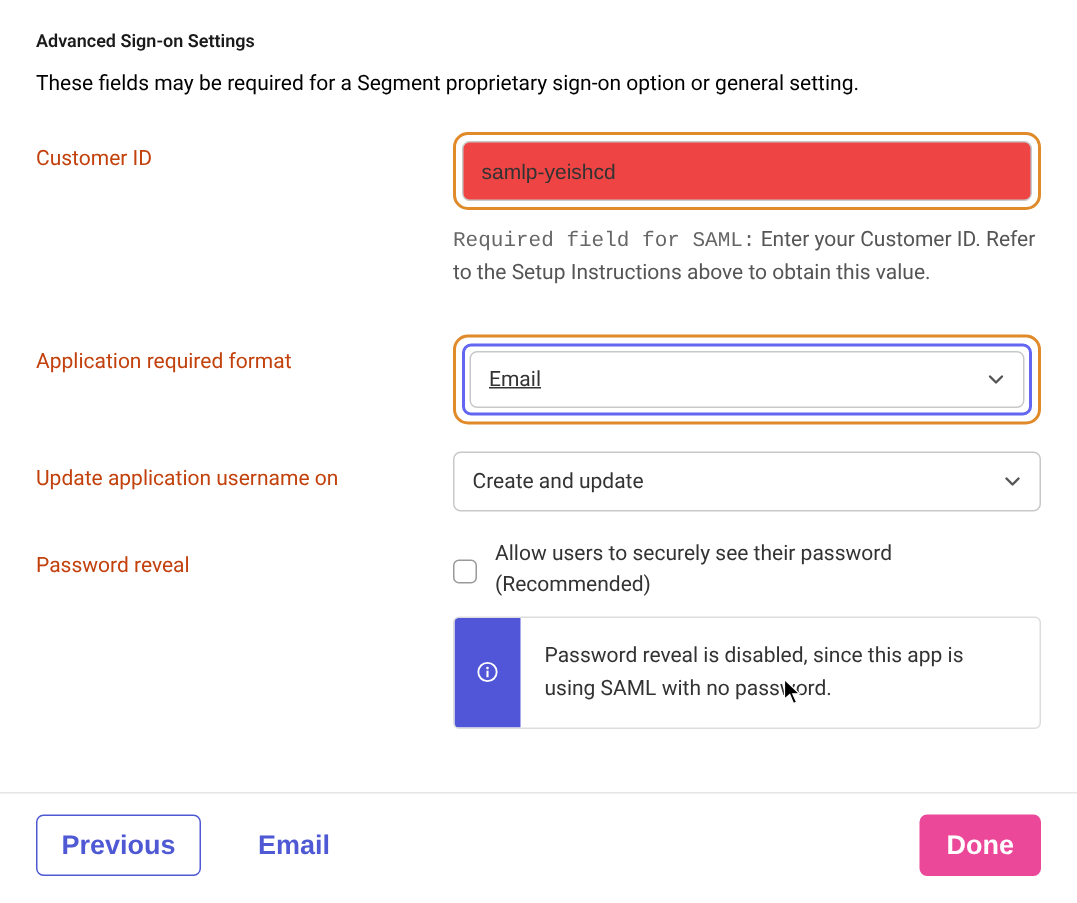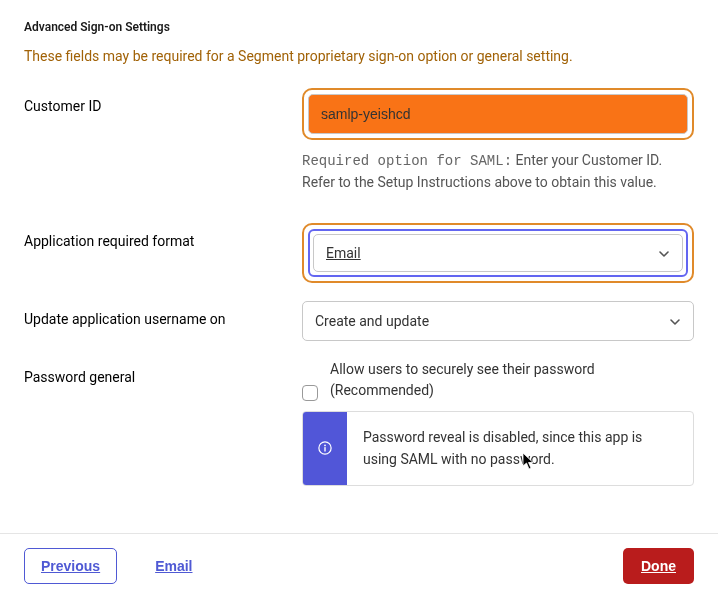--- a/index.html
+++ b/index.html
@@ -18,51 +18,51 @@
       position: relative;
     }
     h2.section-title {
       font-size: 12px;
       font-weight: 600;
       color: #1a1a1a;
       margin-bottom: 14px;
     }
     p.section-desc {
       font-size: 14px;
-      color: #a16207;
+      color: #000000;
       margin-bottom: 24px;
     }
     .form-row {
       display: flex;
       align-items: flex-start;
       margin-bottom: 18px;
     }
     .form-label-col {
       width: 278px;
       padding-top: 10px;
       font-size: 14px;
-      color: #000000;
+      color: #c2410c;
     }
     .form-field-col {
       flex: 1;
     }
     .highlight-orange {
       border: 2px solid #e08a2a;
       border-radius: 10px;
       padding: 4px;
     }
     .text-input {
       width: 100%;
       height: 40px;
       border: 1px solid #c8c8c8;
       border-radius: 5px;
       padding: 0 12px;
       font-size: 14px;
       color: #333;
-      background: #f97316;
+      background: #ef4444;
     }
     .helper-text {
       font-size: 14px;
       color: #555;
       margin-top: 10px;
       line-height: 1.5;
     }
     .helper-prefix {
       font-family: "Courier New", Courier, monospace;
       color: #666;
@@ -109,21 +109,21 @@
       justify-content: space-between;
       cursor: pointer;
     }
     .chevron {
       width: 12px;
       height: 12px;
       display: inline-block;
     }
     .checkbox-row {
       display: flex;
-      align-items: flex-end;
+      align-items: center;
     }
     .checkbox {
       width: 16px;
       height: 16px;
       border: 1.5px solid #999;
       border-radius: 4px;
       margin-right: 12px;
       margin-top: 2px;
       flex-shrink: 0;
       cursor: pointer;
@@ -169,40 +169,39 @@
       display: flex;
       align-items: center;
       justify-content: space-between;
     }
     .footer-left {
       display: flex;
       align-items: center;
       gap: 22px;
     }
     .btn {
-      font-size: 14px;
+      font-size: 18px;
       font-weight: 600;
       border-radius: 5px;
       cursor: pointer;
       padding: 9px 16px;
       border: none;
       background: none;
-      text-decoration: underline;
     }
     .btn-outline {
       border: 1px solid #4f59d4;
       color: #4f59d4;
       background: #fff;
     }
     .btn-link {
       color: #4f59d4;
       background: transparent;
     }
     .btn-primary {
-      background: #b91c1c;
+      background: #ec4899;
       color: #fff;
       padding: 10px 18px;
     }
     .cursor {
       position: absolute;
       pointer-events: none;
     }
   </style>
 </head>
 <body>
@@ -210,21 +209,21 @@
 <h2 class="section-title">Advanced Sign-on Settings</h2>
 <p class="section-desc">These fields may be required for a Segment proprietary sign-on option or general setting.</p>
 
 <div class="form-row">
   <div class="form-label-col">Customer ID</div>
   <div class="form-field-col">
     <div class="highlight-orange">
       <input type="text" class="text-input" value="samlp-yeishcd" style="">
     </div>
     <div class="helper-text">
-      <span class="helper-prefix">Required option for SAML:</span><span> Enter your Customer ID. Refer to the Setup Instructions above to obtain this value.</span>
+      <span class="helper-prefix">Required field for SAML:</span><span> Enter your Customer ID. Refer to the Setup Instructions above to obtain this value.</span>
     </div>
   </div>
 </div>
 
 <div class="section2">
 
   <div class="form-row">
     <div class="form-label-col">Application required format</div>
     <div class="form-field-col">
       <div class="select-highlight-wrap">
@@ -250,21 +249,21 @@
         <span class="chevron">
           <svg viewBox="0 0 12 12" fill="none">
               <path d="M2 4l4 4 4-4" stroke="#555" stroke-width="1.6" stroke-linecap="round" stroke-linejoin="round"></path>
             </svg>
         </span>
       </div>
     </div>
   </div>
 
   <div class="form-row">
-    <div class="form-label-col">Password general</div>
+    <div class="form-label-col">Password reveal</div>
     <div class="form-field-col">
       <div class="checkbox-row">
         <div class="checkbox"></div>
         <div class="checkbox-label">Allow users to securely see their password (Recommended)</div>
       </div>
       <div class="info-callout">
         <div class="info-icon-bar">
           <svg viewBox="0 0 16 16">
               <circle cx="8" cy="8" r="7" fill="none" stroke="#fff" stroke-width="1.4"></circle>
               <circle cx="8" cy="5" r="1" fill="#fff"></circle>

